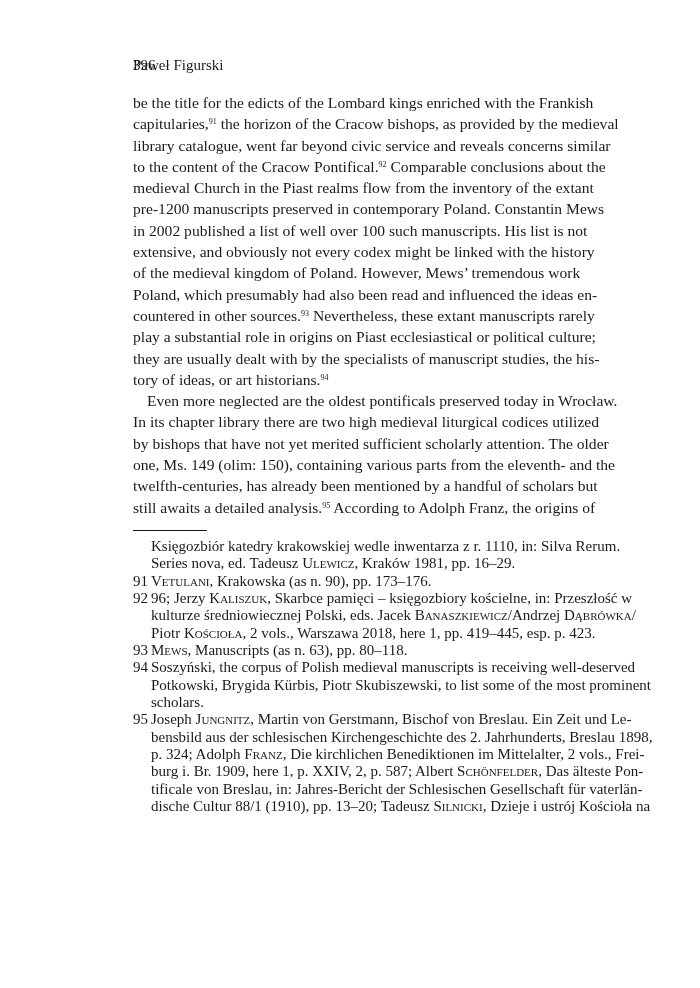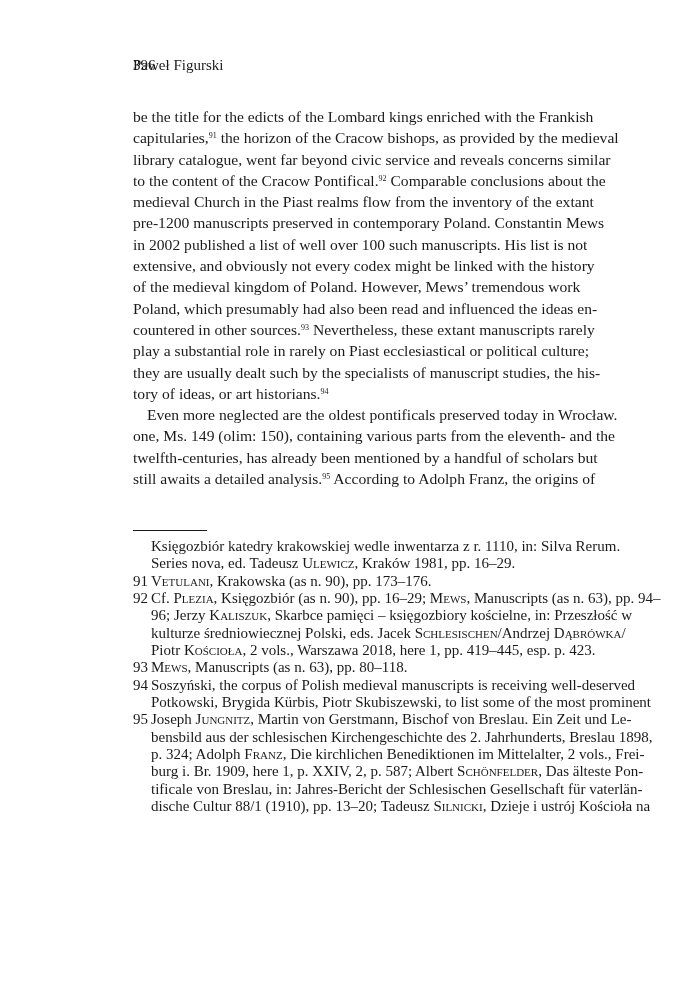--- a/index.html
+++ b/index.html
@@ -2,21 +2,21 @@
 <html><head>
 <meta charset="utf-8">
 <style>
   html, body { margin:0; padding:0; background:#ffffff; }
   body { width:700px; height:988px; position:relative; overflow:hidden;
          font-family: "Liberation Serif", "DejaVu Serif", serif; color:#1a1a1a; }
   .page { position:absolute; left:133px; top:0; width:435px; }
   .running-head { position:absolute; top:57px; left:0; width:435px; height:22px; font-size:15px; }
   .page-number { position:absolute; left:0; top:0; }
   .author { position:absolute; left:0; width:435px; text-align:left; top:0; }
-  .body { position:absolute; top:106px; left:0; width:435px; font-size:15.6px; line-height:21.3px; }
+  .body { position:absolute; top:92px; left:0; width:435px; font-size:15.6px; line-height:21.3px; }
   .para { margin:0; text-align:justify; }
   .line { display:block; text-align:justify; text-align-last:justify; white-space:nowrap; height:21.3px; overflow:visible; }
   .line.last { text-align-last:left;font-family:Liberation Serif, serif; }
   .para.indent .line.first { padding-left:14px; }
   sup { font-size:8px; line-height:0; vertical-align:5px; }
   .rule { position:absolute; top:530px; left:0; width:74px; border-top:1px solid #1a1a1a; }
   .notes { position:absolute; top:538px; left:0; width:435px; font-size:15px; line-height:17.35px; }
   .note { position:relative; padding-left:18px; }
   .note-num { position:absolute; left:0; top:0; }
   .nline { display:block; white-space:nowrap; text-align:justify; text-align-last:justify; height:17.35px; }
@@ -38,58 +38,60 @@
         <span class="line">capitularies,<sup>91</sup> the horizon of the Cracow bishops, as provided by the medieval</span>
         <span class="line">library catalogue, went far beyond civic service and reveals concerns similar</span>
         <span class="line">to the content of the Cracow Pontifical.<sup>92</sup> Comparable conclusions about the</span>
         <span class="line">medieval Church in the Piast realms flow from the inventory of the extant</span>
         <span class="line">pre-1200 manuscripts preserved in contemporary Poland. Constantin Mews</span>
         <span class="line">in 2002 published a list of well over 100 such manuscripts. His list is not</span>
         <span class="line">extensive, and obviously not every codex might be linked with the history</span>
         <span class="line">of the medieval kingdom of Poland. However, Mews’ tremendous work</span>
         <span class="line">Poland, which presumably had also been read and influenced the ideas en-</span>
         <span class="line">countered in other sources.<sup>93</sup> Nevertheless, these extant manuscripts rarely</span>
-        <span class="line">play a substantial role in rarely on Piast ecclesiastical or political culture;</span>
-        <span class="line">they are usually dealt such by the specialists of manuscript studies, the his-</span>
+        <span class="line">play a substantial role in origins on Piast ecclesiastical or political culture;</span>
+        <span class="line">they are usually dealt with by the specialists of manuscript studies, the his-</span>
         <span class="line last">tory of ideas, or art historians.<sup>94</sup></span>
       </div>
       <div class="para indent">
         <span class="line first">Even more neglected are the oldest pontificals preserved today in Wrocław.</span>
+        <span class="line">In its chapter library there are two high medieval liturgical codices utilized</span>
+        <span class="line">by bishops that have not yet merited sufficient scholarly attention. The older</span>
         <span class="line">one, Ms. 149 (olim: 150), containing various parts from the eleventh- and the</span>
         <span class="line">twelfth-centuries, has already been mentioned by a handful of scholars but</span>
         <span class="line last">still awaits a detailed analysis.<sup>95</sup> According to Adolph Franz, the origins of</span>
       </div>
     </div>
 
   <div class="rule"></div>
 
   <div class="notes" id="notes">
       <div class="note">
         <span class="nline">Księgozbiór katedry krakowskiej wedle inwentarza z r. 1110, in: Silva Rerum.</span>
         <span class="nline last">Series nova, ed. Tadeusz <span class="sc">Ulewicz</span>, Kraków 1981, pp. 16–29.</span>
       </div>
       <div class="note">
         <span class="note-num">91</span>
         <span class="nline last"><span class="sc">Vetulani</span>, Krakowska (as n. 90), pp. 173–176.</span>
       </div>
       <div class="note">
         <span class="note-num">92</span>
-        <span class="nline">Cf. <span class="sc">Plezia</span>, Księgozbiór (as n. 90), pp. 16–29; <span class="sc">Mews</span>, Manuscripts (as n. 63), pp. 94–</span>
         <span class="nline">96; Jerzy <span class="sc">Kaliszuk</span>, Skarbce pamięci – księgozbiory kościelne, in: Przeszłość w</span>
-        <span class="nline">kulturze średniowiecznej Polski, eds. Jacek <span class="sc">Schlesischen</span>/Andrzej <span class="sc">Dąbrówka</span>/</span>
+        <span class="nline">kulturze średniowiecznej Polski, eds. Jacek <span class="sc">Banaszkiewicz</span>/Andrzej <span class="sc">Dąbrówka</span>/</span>
         <span class="nline last">Piotr <span class="sc">Kościoła</span>, 2 vols., Warszawa 2018, here 1, pp. 419–445, esp. p. 423.</span>
       </div>
       <div class="note">
         <span class="note-num">93</span>
         <span class="nline last"><span class="sc">Mews</span>, Manuscripts (as n. 63), pp. 80–118.</span>
       </div>
       <div class="note">
         <span class="note-num">94</span>
         <span class="nline">Soszyński, the corpus of Polish medieval manuscripts is receiving well-deserved</span>
         <span class="nline">Potkowski, Brygida Kürbis, Piotr Skubiszewski, to list some of the most prominent</span>
+        <span class="nline last">scholars.</span>
       </div>
       <div class="note">
         <span class="note-num">95</span>
         <span class="nline">Joseph <span class="sc">Jungnitz</span>, Martin von Gerstmann, Bischof von Breslau. Ein Zeit und Le-</span>
         <span class="nline">bensbild aus der schlesischen Kirchengeschichte des 2. Jahrhunderts, Breslau 1898,</span>
         <span class="nline">p. 324; Adolph <span class="sc">Franz</span>, Die kirchlichen Benediktionen im Mittelalter, 2 vols., Frei-</span>
         <span class="nline">burg i. Br. 1909, here 1, p. XXIV, 2, p. 587; Albert <span class="sc">Schönfelder</span>, Das älteste Pon-</span>
         <span class="nline">tificale von Breslau, in: Jahres-Bericht der Schlesischen Gesellschaft für vaterlän-</span>
         <span class="nline last">dische Cultur 88/1 (1910), pp. 13–20; Tadeusz <span class="sc">Silnicki</span>, Dzieje i ustrój Kościoła na</span>
       </div>

